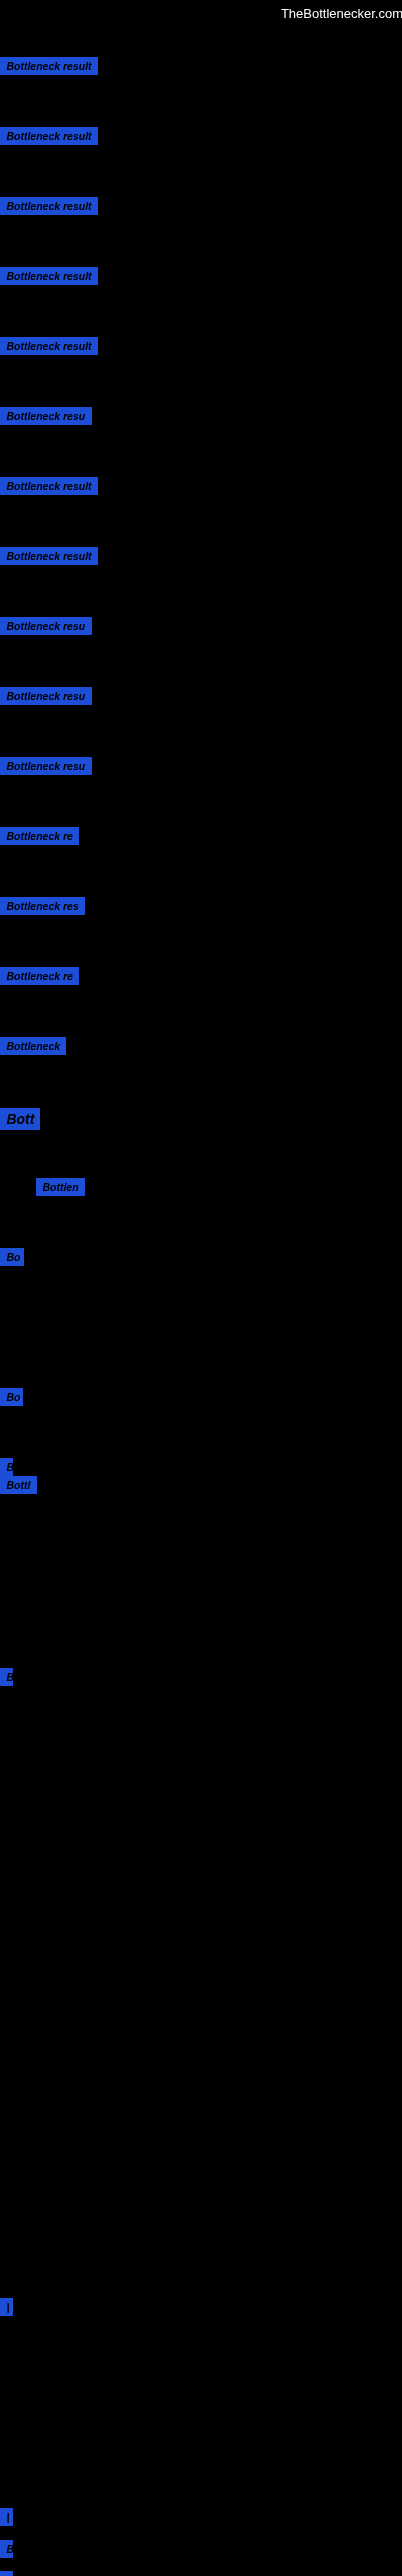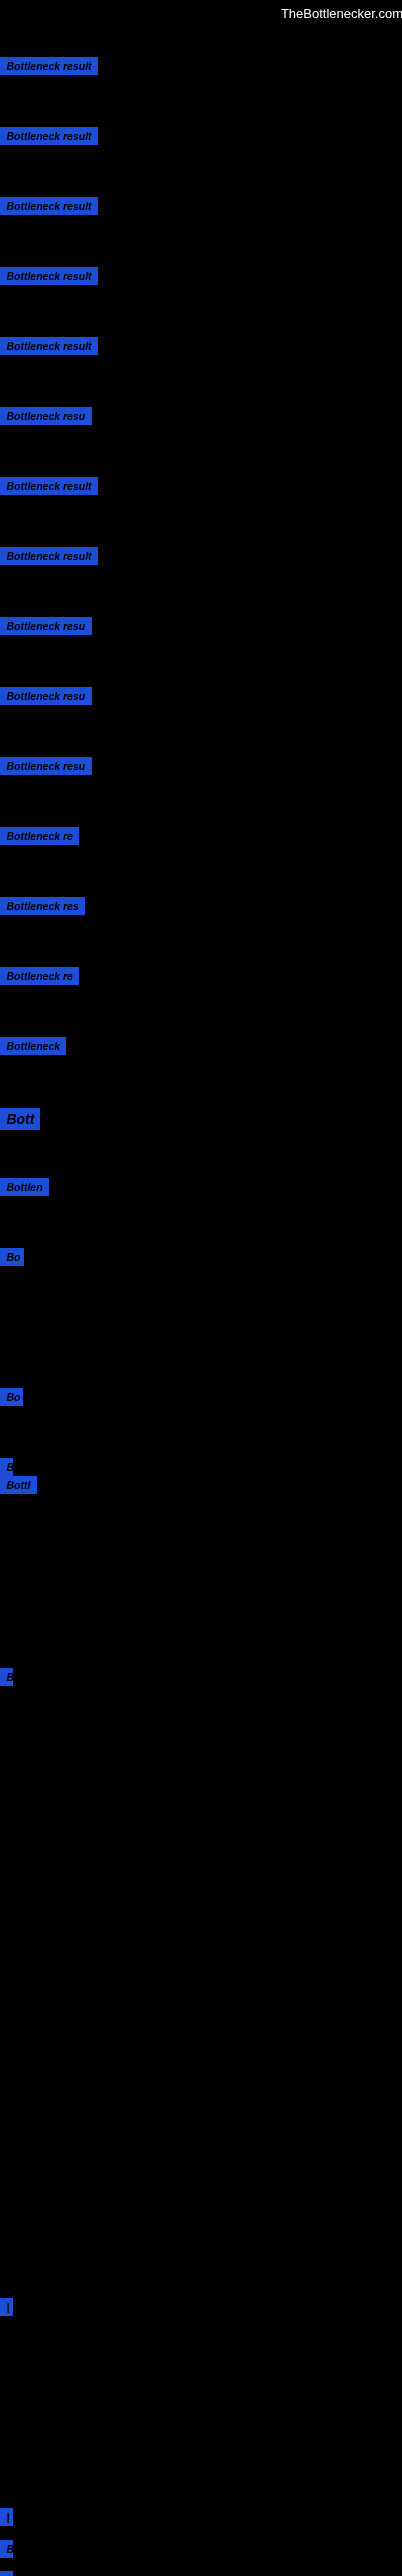--- a/index.html
+++ b/index.html
@@ -55,21 +55,21 @@
     <div class="bottleneck-badge" style="top: 449px; max-width: 113px; font-size: 10.5px;">Bottleneck result</div>
     <div class="bottleneck-badge" style="top: 519px; max-width: 113px; font-size: 10.5px;">Bottleneck result</div>
     <div class="bottleneck-badge" style="top: 589px; max-width: 105px; font-size: 10.5px;">Bottleneck resu</div>
     <div class="bottleneck-badge" style="top: 659px; max-width: 103px; font-size: 10.5px;">Bottleneck resu</div>
     <div class="bottleneck-badge" style="top: 729px; max-width: 101px; font-size: 10.5px;">Bottleneck resu</div>
     <div class="bottleneck-badge" style="top: 799px; max-width: 93px; font-size: 10.5px;">Bottleneck re</div>
     <div class="bottleneck-badge" style="top: 869px; max-width: 91px; font-size: 10.5px; text-align: right;">Bottleneck res</div>
     <div class="bottleneck-badge" style="top: 939px; max-width: 85px; font-size: 10.5px;">Bottleneck re</div>
     <div class="bottleneck-badge" style="top: 1009px; max-width: 71px; font-size: 10.5px;">Bottleneck</div>
     <div class="bottleneck-badge" style="top: 1080px; max-width: 40px; font-size: 14px;">Bott</div>
-    <div class="bottleneck-badge" style="top: 1150px; max-width: 60px; font-size: 10.5px;">Bottlen</div>
+    <div class="bottleneck-badge" style="top: 1150px; max-width: 60px; font-size: 10.5px; margin-left: 36px;">Bottlen</div>
     <div class="bottleneck-badge" style="top: 1220px; max-width: 24px; font-size: 10.5px;">Bo</div>
     <div class="bottleneck-badge" style="top: 1360px; max-width: 22.5px; font-size: 10.5px;">Bo</div>
     <div class="bottleneck-badge" style="top: 1430px; max-width: 13px; font-size: 10.5px;">B</div>
     <div class="bottleneck-badge" style="top: 1448px; max-width: 42px; font-size: 10.5px;">Bottl</div>
     <div class="bottleneck-badge" style="top: 1640px; max-width: 11.3px; font-size: 10.5px;">B</div>
     <div class="bottleneck-badge" style="top: 2270px; max-width: 4px; font-size: 10.5px;">|</div>
     <div class="bottleneck-badge" style="top: 2480px; max-width: 4px; font-size: 10.5px;">|</div>
     <div class="bottleneck-badge" style="top: 2512px; max-width: 11.3px; font-size: 10.5px;">B</div>
     <div class="bottleneck-badge" style="top: 2543px; max-width: 11.3px; font-size: 10.5px;">B</div>
   </div>

